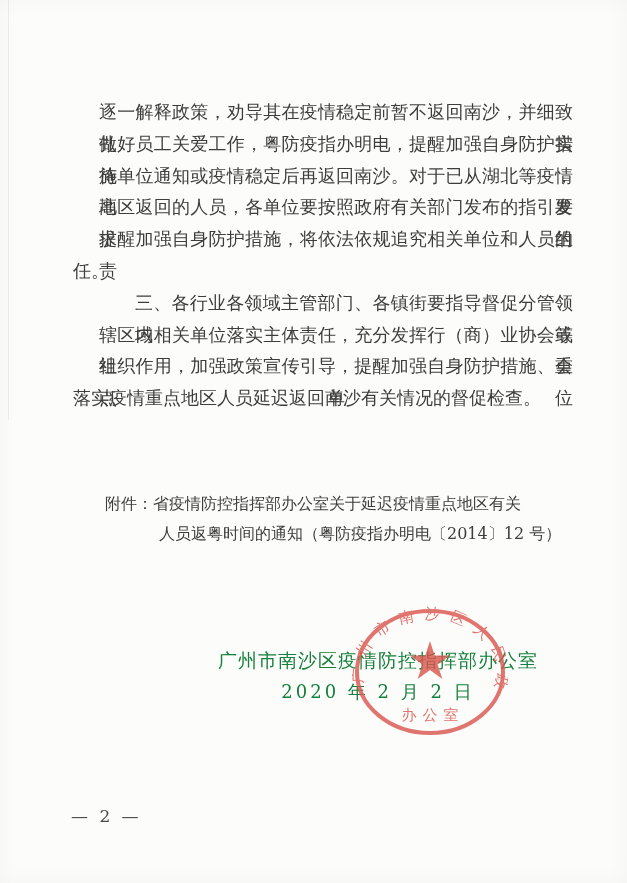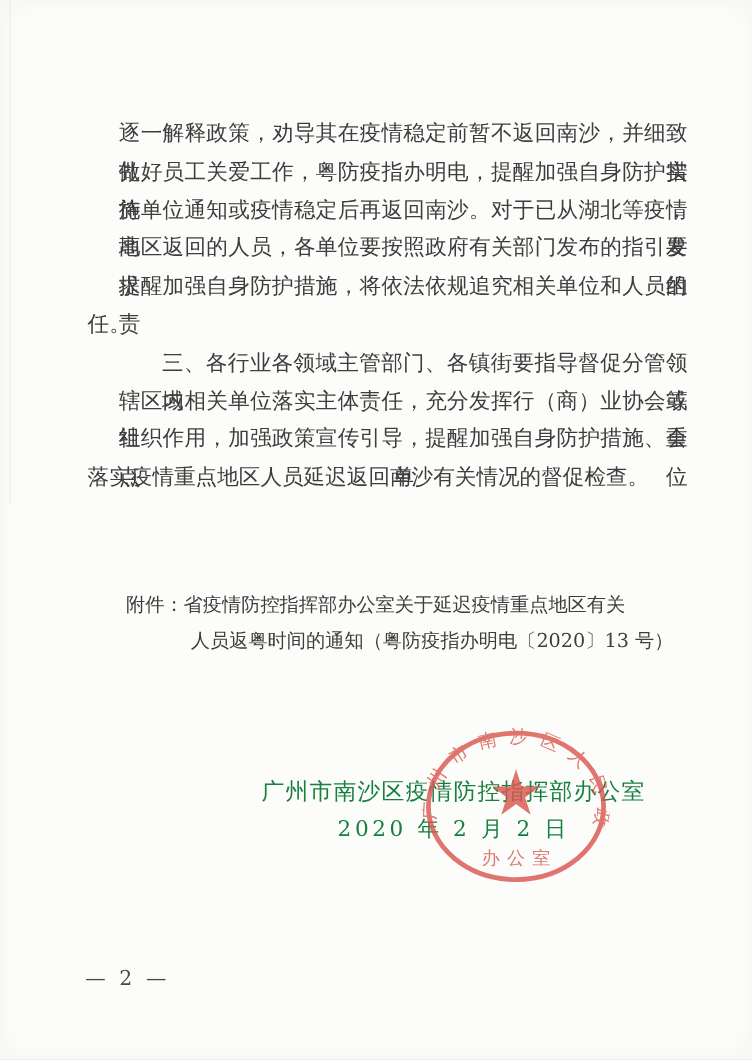--- a/index.html
+++ b/index.html
@@ -144,21 +144,21 @@
     <div>
       <div class="line fill indent">三、各行业各领域主管部门、各镇街要指导督促分管领域或</div>
       <div class="line fill">辖区内相关单位落实主体责任，充分发挥行（商）业协会等社会</div>
       <div class="line fill">组织作用，加强政策宣传引导，提醒加强自身防护措施、重点单位</div>
       <div class="line">落实疫情重点地区人员延迟返回南沙有关情况的督促检查。</div>
     </div>
   </div>
 
   <div class="attachment">
     <div class="att-line"><span>附件：</span><span>省疫情防控指挥部办公室关于延迟疫情重点地区有关</span></div>
-    <div class="att-line cont">人员返粤时间的通知（粤防疫指办明电〔2020〕13 号）</div>
+    <div class="att-line cont">人员返粤时间的通知（粤防疫指办明电〔2014〕12 号）</div>
   </div>
 
   <div class="signature">
     <div class="sig-org">广州市南沙区疫情防控指挥部办公室</div>
     <div class="sig-date">2020 年 2 月 2 日</div>
   </div>
 
   <svg class="seal" viewBox="0 0 156 136" aria-hidden="true">
     <ellipse class="seal-ring" cx="78" cy="66" rx="73" ry="61"></ellipse>
     <defs>

